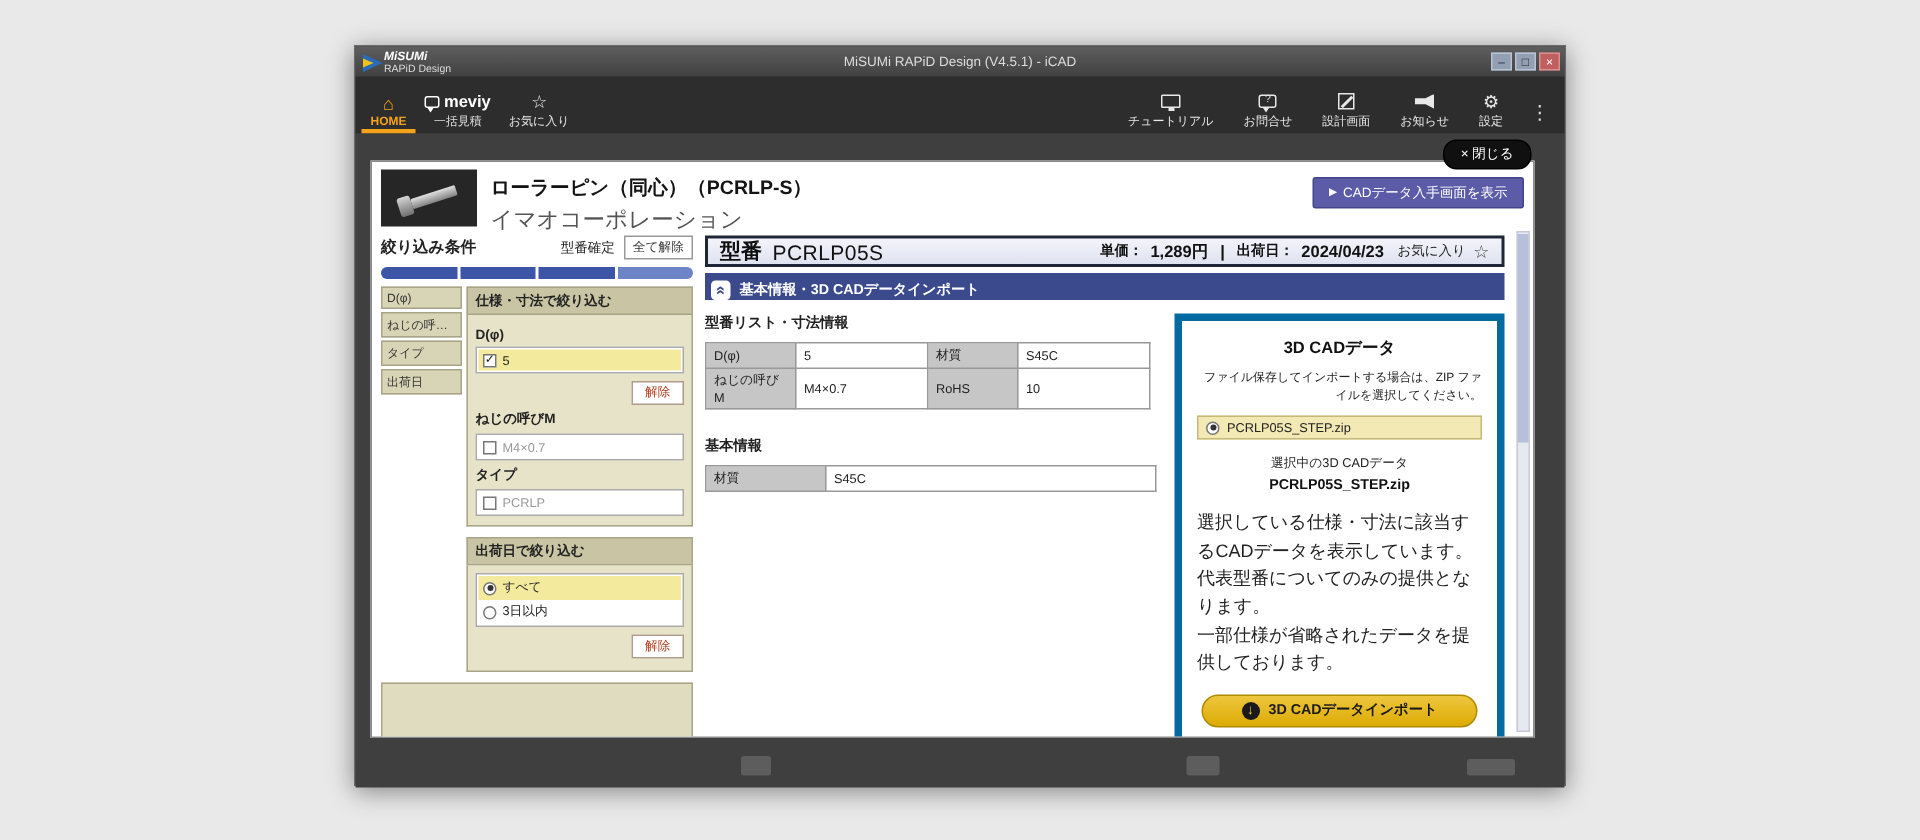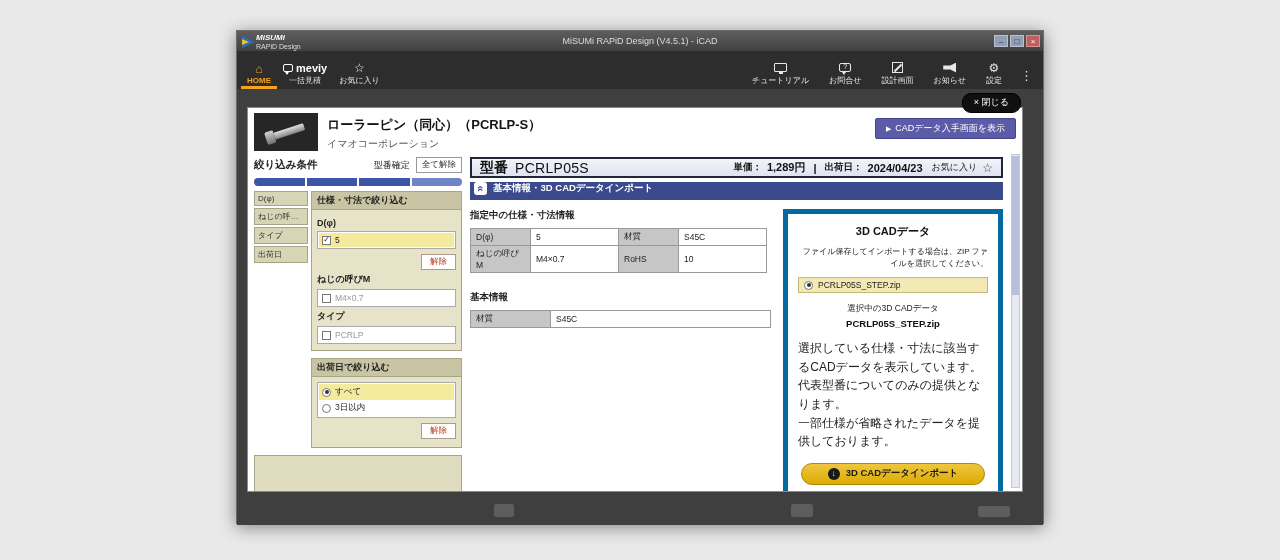--- a/index.html
+++ b/index.html
@@ -82,21 +82,21 @@
   }
 
   
   .prod-head { display:flex; align-items:flex-start; gap:9px; height:42px; }
   .thumb { width:64px; height:38px; background:#262626; position:relative; overflow:hidden; flex:none; }
   .pin { position:absolute; left:11px; top:13px; width:42px; height:13px; transform:rotate(-18deg); }
   .pin-head { position:absolute; left:0; top:0; width:9px; height:13px; background:linear-gradient(#d4d4d4,#6f6f6f); border-radius:2px; }
   .pin-shaft { position:absolute; left:9px; top:3px; width:31px; height:7px; background:linear-gradient(#e0e0e0,#828282); border-radius:1px; }
   .prod-text { display:flex; flex-direction:column; gap:3px; padding-top:3px; }
   .prod-title { font-size:13px; font-weight:bold; color:#141414; }
-  .prod-maker { font-size:10px; color:#555; }
+  .prod-maker { font-size:15px; color:#555; }
   .cad-screen-btn {
     margin-left:auto; margin-top:5px; background:#5b5ba8; border:1px solid #44448a; color:#fff;
     font-size:9px; padding:3px 10px; border-radius:2px; display:flex; align-items:center; gap:4px; cursor:pointer;
   }
   .cad-screen-btn .tri { font-size:7px; line-height:1; }
 
   .panel-body { display:flex; gap:8px; margin-top:2px; }
 
   
   .sidebar { width:208px; flex:none; }
@@ -138,21 +138,21 @@
   }
   .pn-label { font-size:14px; font-weight:bold; color:#111; }
   .pn-number { font-size:14px; font-weight:normal; color:#111; letter-spacing:.3px; }
   .pn-right { margin-left:auto; display:flex; align-items:center; gap:5px; }
   .pn-price-label,.pn-ship-label { font-size:9.5px; font-weight:bold; color:#111; }
   .pn-price,.pn-ship-date { font-size:11px; font-weight:bold; color:#111; }
   .pn-div { font-size:11px; font-weight:bold; color:#111; margin:0 3px; }
   .pn-fav-label { font-size:9px; color:#222; margin-left:4px; }
   .pn-fav-star { font-size:12px; color:#444; cursor:pointer; line-height:1; }
 
-  .sec-hdr { margin-top:4px; background:#3a4a8c; color:#fff; display:flex; align-items:flex-start; gap:6px; padding:0 4px; height:18px; cursor:pointer; }
+  .sec-hdr { margin-top:4px; background:#3a4a8c; color:#fff; display:flex; align-items:flex-end; gap:6px; padding:0 4px; height:18px; cursor:pointer; }
   .sec-hdr-icon { width:13px; height:13px; background:#fff; border-radius:3px; color:#3a4a8c;
     display:flex; align-items:center; justify-content:center; font-weight:bold; flex:none; }
   .sec-hdr-icon span { transform:rotate(90deg); display:block; font-size:11px; line-height:1; }
   .sec-hdr-title { font-size:9.5px; font-weight:bold; }
 
   .content-row { display:flex; gap:12px; margin-top:9px; align-items:flex-start; }
   .left-col { flex:1; }
   .small-title { font-size:9.5px; font-weight:bold; margin-bottom:6px; }
   table.spec { border-collapse:collapse; }
   table.spec th, table.spec td { border:1px solid #999; font-size:8.5px; padding:2px 5px; text-align:left; height:14px; font-weight:normal; }
@@ -381,21 +381,21 @@
 
           <div class="sec-hdr">
             <span class="sec-hdr-icon">
                 <span>«</span>
               </span>
             <span class="sec-hdr-title">基本情報・3D CADデータインポート</span>
           </div>
 
           <div class="content-row">
             <div class="left-col">
-              <div class="small-title">指定中の仕様・寸法情報</div>
+              <div class="small-title">型番リスト・寸法情報</div>
               <table class="spec">
                 <tbody>
                     <tr>
                   <th>D(φ)</th>
                   <td>5</td>
                   <th>材質</th>
                   <td>S45C</td>
                 </tr>
                 <tr>
                   <th>ねじの呼びM</th>

